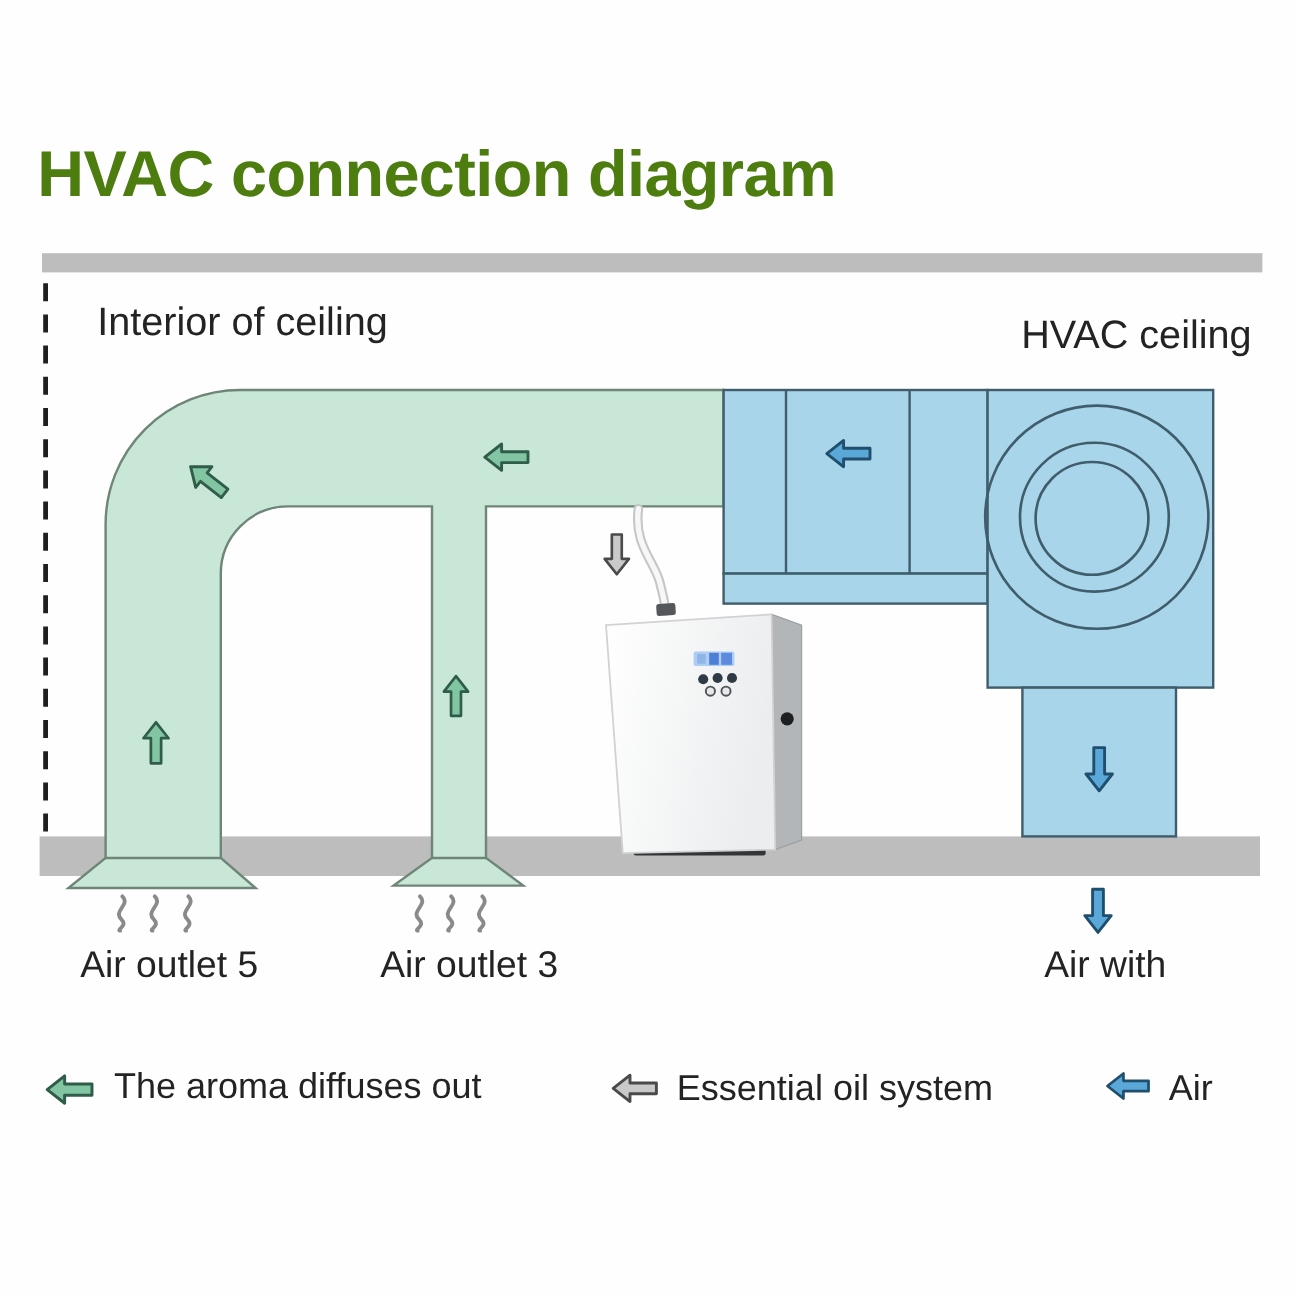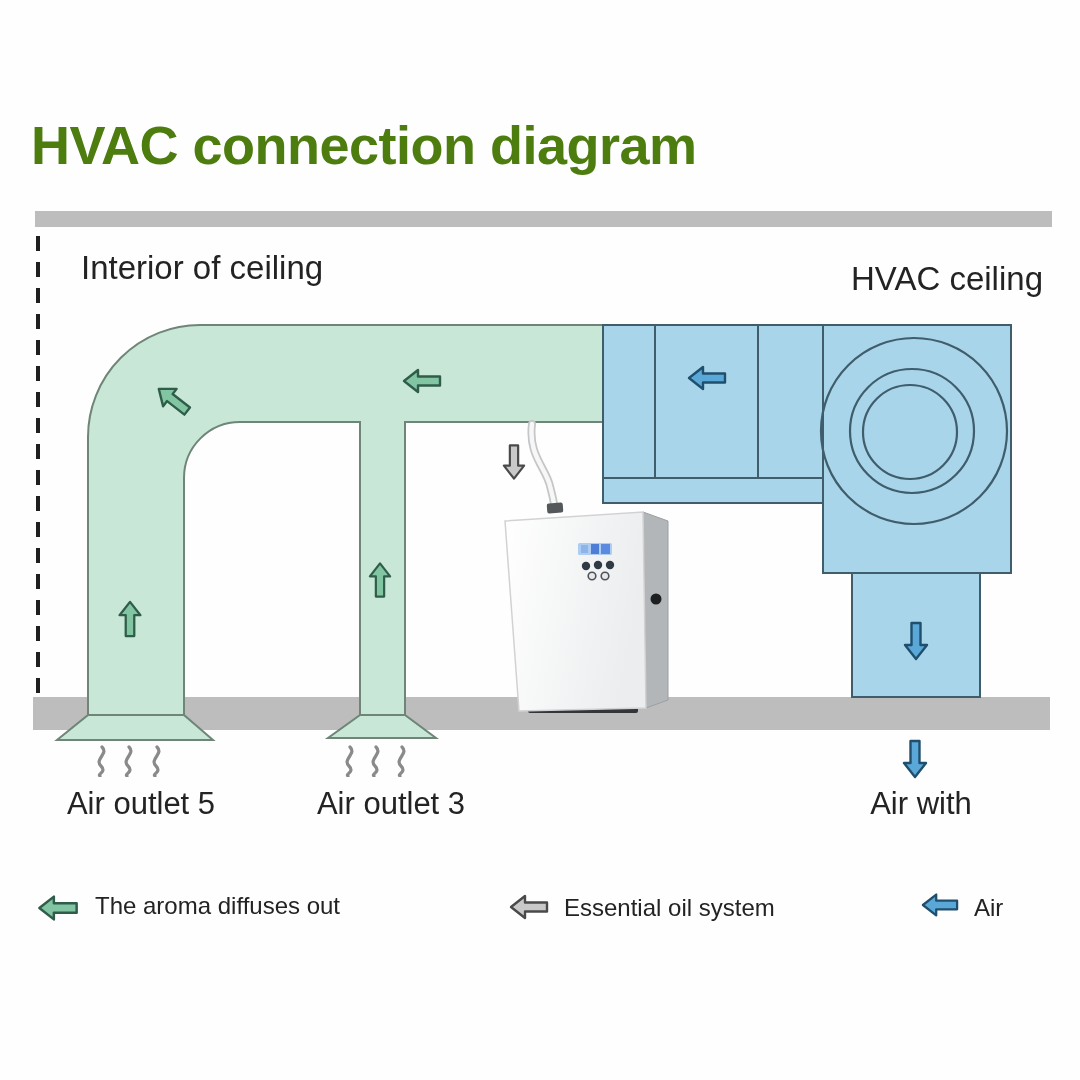--- a/index.html
+++ b/index.html
@@ -7,21 +7,21 @@
          font-family:"Liberation Sans", sans-serif;}
   #diagram-svg{position:absolute;left:0;top:0;}
   .txt{position:absolute;color:#232323;white-space:nowrap;}
   .title{left:31px;top:114px;font-size:54px;font-weight:600;letter-spacing:-0.5px;color:#4d7c0f;}
   .interior{left:67px;top:249px;font-size:33px;margin-left:14px;}
   .hvacsys{right:37px;top:260px;font-size:33px;}
   .outlet{top:786px;font-size:31px;transform:translateX(-50%);}
   .outlet1{left:141px;}
   .outlet2{left:391px;}
   .inlet{left:921px;top:786px;font-size:31px;transform:translateX(-50%);}
-  .legend-text{font-size:24px;line-height:47px;}
+  .legend-text{font-size:30px;line-height:47px;}
   .lg1{left:95px;top:882px;}
   .lg2{left:564px;top:884px;}
   .lg3{left:974px;top:884px;}
   
   .duct-green{stroke:#6f8578;stroke-width:2;}
   .duct-blue{stroke:#3f5d6b;stroke-width:2;}
   .duct-line-green{stroke:#6f8578;stroke-width:2;fill:none;}
   .duct-line-blue{stroke:#3f5d6b;stroke-width:2;fill:none;}
   .fan-circle{fill:none;stroke:#3f5d6b;stroke-width:2.2;}
   .arrow-green{stroke:#2f5d49;stroke-width:2.4;stroke-linejoin:round;}

